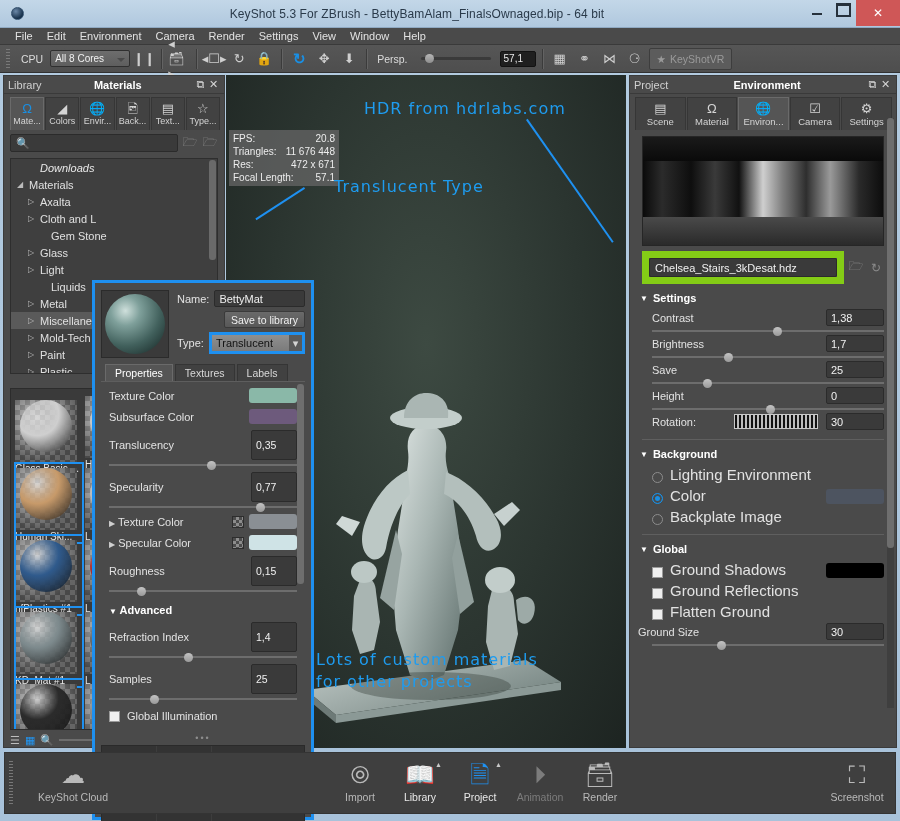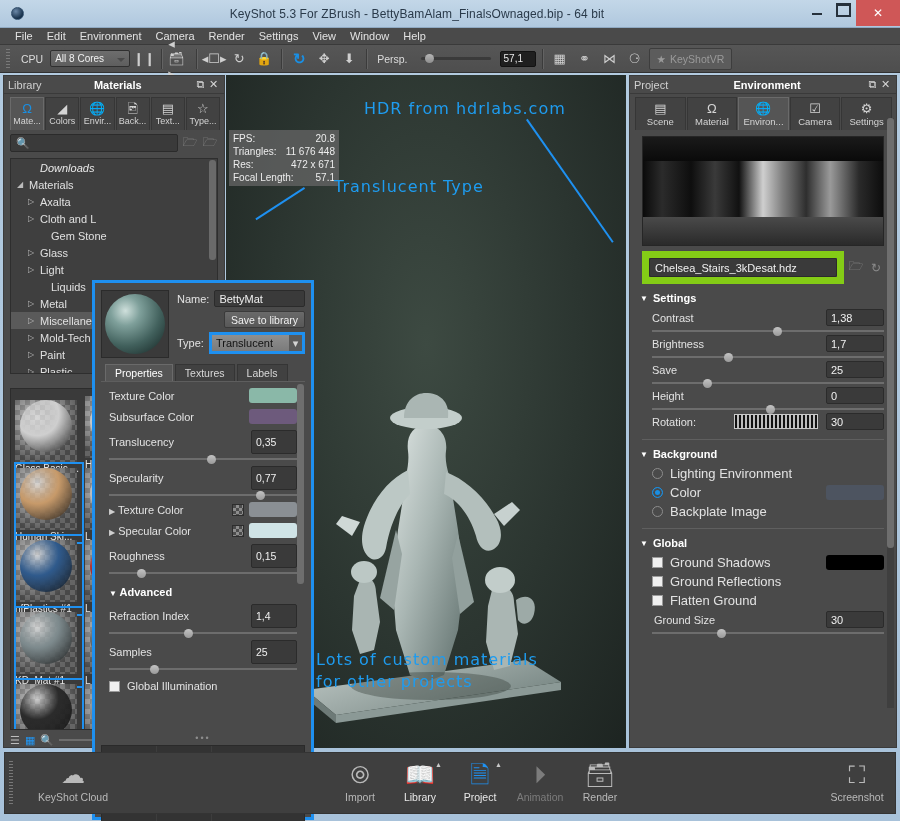--- a/index.html
+++ b/index.html
@@ -220,21 +220,21 @@
   .prow{display:flex;align-items:center;padding:3px 12px 0 22px;}
   .prow .plabel{flex:1;font-size:11px;color:#e2e2e2;}
   .pval{
     width:58px;height:17px;background:#3a3a3a;border:1px solid #2b2b2b;border-radius:2px;
     color:#f0f0f0;font-size:11px;display:flex;align-items:center;padding-left:4px;
   }
   .prow-slider{margin:4px 12px 0 22px;height:2px;background:#6d6d6d;position:relative;}
   .prow-slider i{position:absolute;width:9px;height:9px;border-radius:50%;
     background:linear-gradient(#c3c3c3,#9a9a9a);top:-3.5px;}
   .divider{height:1px;background:#5f5f5f;margin:9px 12px 0 12px;}
-  .radio-row{display:flex;align-items:center;gap:7px;padding:4px 12px 0 22px;font-size:13px;color:#e2e2e2;}
+  .radio-row{display:flex;align-items:flex-end;gap:7px;padding:4px 12px 0 22px;font-size:15px;color:#e2e2e2;}
   .radio{width:11px;height:11px;border-radius:50%;border:1px solid #8d8d8d;background:#4a4a4a;}
   .radio.on{background:#1a8fe3;border-color:#1a8fe3;box-shadow:inset 0 0 0 2px #4a4a4a;}
   .cbox{width:11px;height:11px;border:1px solid #9a9a9a;background:#efefef;}
   .swatch{width:58px;height:15px;border-radius:3px;}
   .rot-strip{width:84px;height:15px;border:1px solid #c9c9c9;background:
     repeating-linear-gradient(90deg,#111 0 2px,#bdbdbd 2px 4px);}
   .pp-scroll{position:absolute;right:2px;top:42px;width:7px;height:590px;background:#3f3f3f;}
   .pp-scroll i{position:absolute;left:0;top:0;width:7px;height:430px;background:#6e6e6e;border-radius:3px;}
 
   
@@ -261,21 +261,21 @@
   .type-arrow{width:13px;height:16px;background:#5a5a5a;display:flex;align-items:center;justify-content:center;}
   .me-tabs{display:flex;margin:6px 6px 0 10px;gap:2px;}
   .me-tab{height:17px;padding:0 9px;background:#414141;border:1px solid #353535;border-bottom:none;
     font-size:10.5px;color:#d8d8d8;display:flex;align-items:center;}
   .me-tab.active{background:#555;color:#fff;border-color:#6a6a6a;}
   .me-body{margin:0 6px;height:353px;background:#4a4a4a;border-top:1px solid #5e5e5e;
     position:relative;overflow:hidden;}
   .mrow{display:flex;align-items:center;padding:6px 8px 0 8px;}
   .mrow .ml{flex:1;font-size:11px;color:#e2e2e2;}
   .mswatch{width:48px;height:15px;border-radius:3px;}
-  .mval{width:46px;height:24px;background:#3a3a3a;border:1px solid #2b2b2b;border-radius:2px;
+  .mval{width:46px;height:30px;background:#3a3a3a;border:1px solid #2b2b2b;border-radius:2px;
     color:#f0f0f0;font-size:10.5px;display:flex;align-items:center;padding-left:4px;}
   .mslider{margin:4px 8px 0 8px;height:2px;background:#6d6d6d;position:relative;}
   .mslider i{position:absolute;width:9px;height:9px;border-radius:50%;
     background:linear-gradient(#c3c3c3,#9a9a9a);top:-3.5px;}
   .mcheckerbox{width:12px;height:12px;margin-right:5px;
     background:repeating-conic-gradient(#8c8c8c 0% 25%, #4c4c4c 0% 50%) 0 0/6px 6px;
     border:1px solid #2d2d2d;}
   .me-scroll{position:absolute;right:1px;top:2px;width:7px;height:200px;background:#6e6e6e;border-radius:3px;}
   .me-dots{text-align:center;color:#8d8d8d;font-size:9px;letter-spacing:2px;line-height:8px;}
   .me-strip{margin:3px 6px 0 6px;height:88px;background:#333333;border:1px solid #2a2a2a;
@@ -849,21 +849,21 @@
           </div>
           <div class="radio-row">
             <div class="cbox"></div>
             <div style="flex: 1 1 0%;">Ground Reflections</div>
           </div>
           <div class="radio-row">
             <div class="cbox"></div>
             <div style="flex: 1 1 0%;">Flatten Ground</div>
           </div>
         </div>
-      <div class="prow" style="padding-left:24px">
+      <div class="prow" style="padding-left:8px">
         <div class="plabel">Ground Size</div>
         <div class="pval">30</div>
       </div>
       <div class="prow-slider">
           <i style="left:28%"></i>
         </div>
 
       <div class="pp-scroll">
           <i></i>
         </div>

